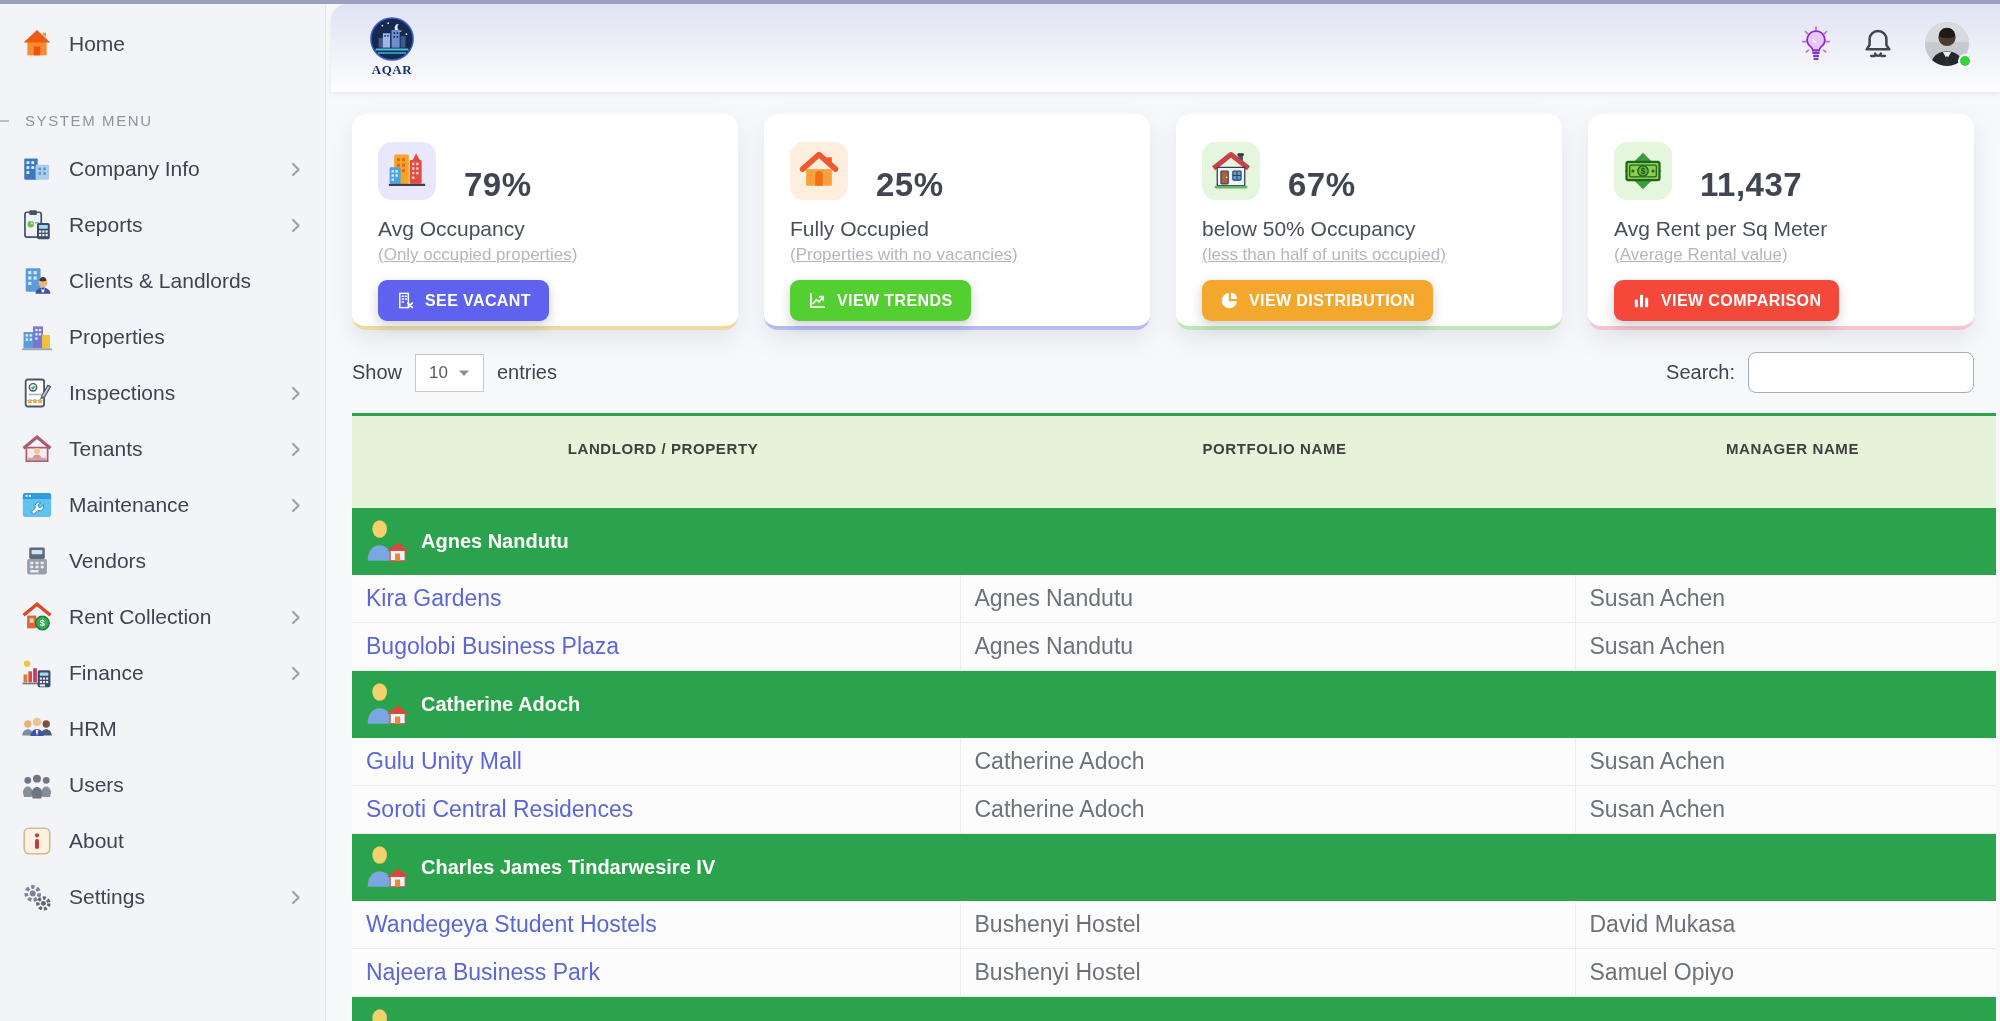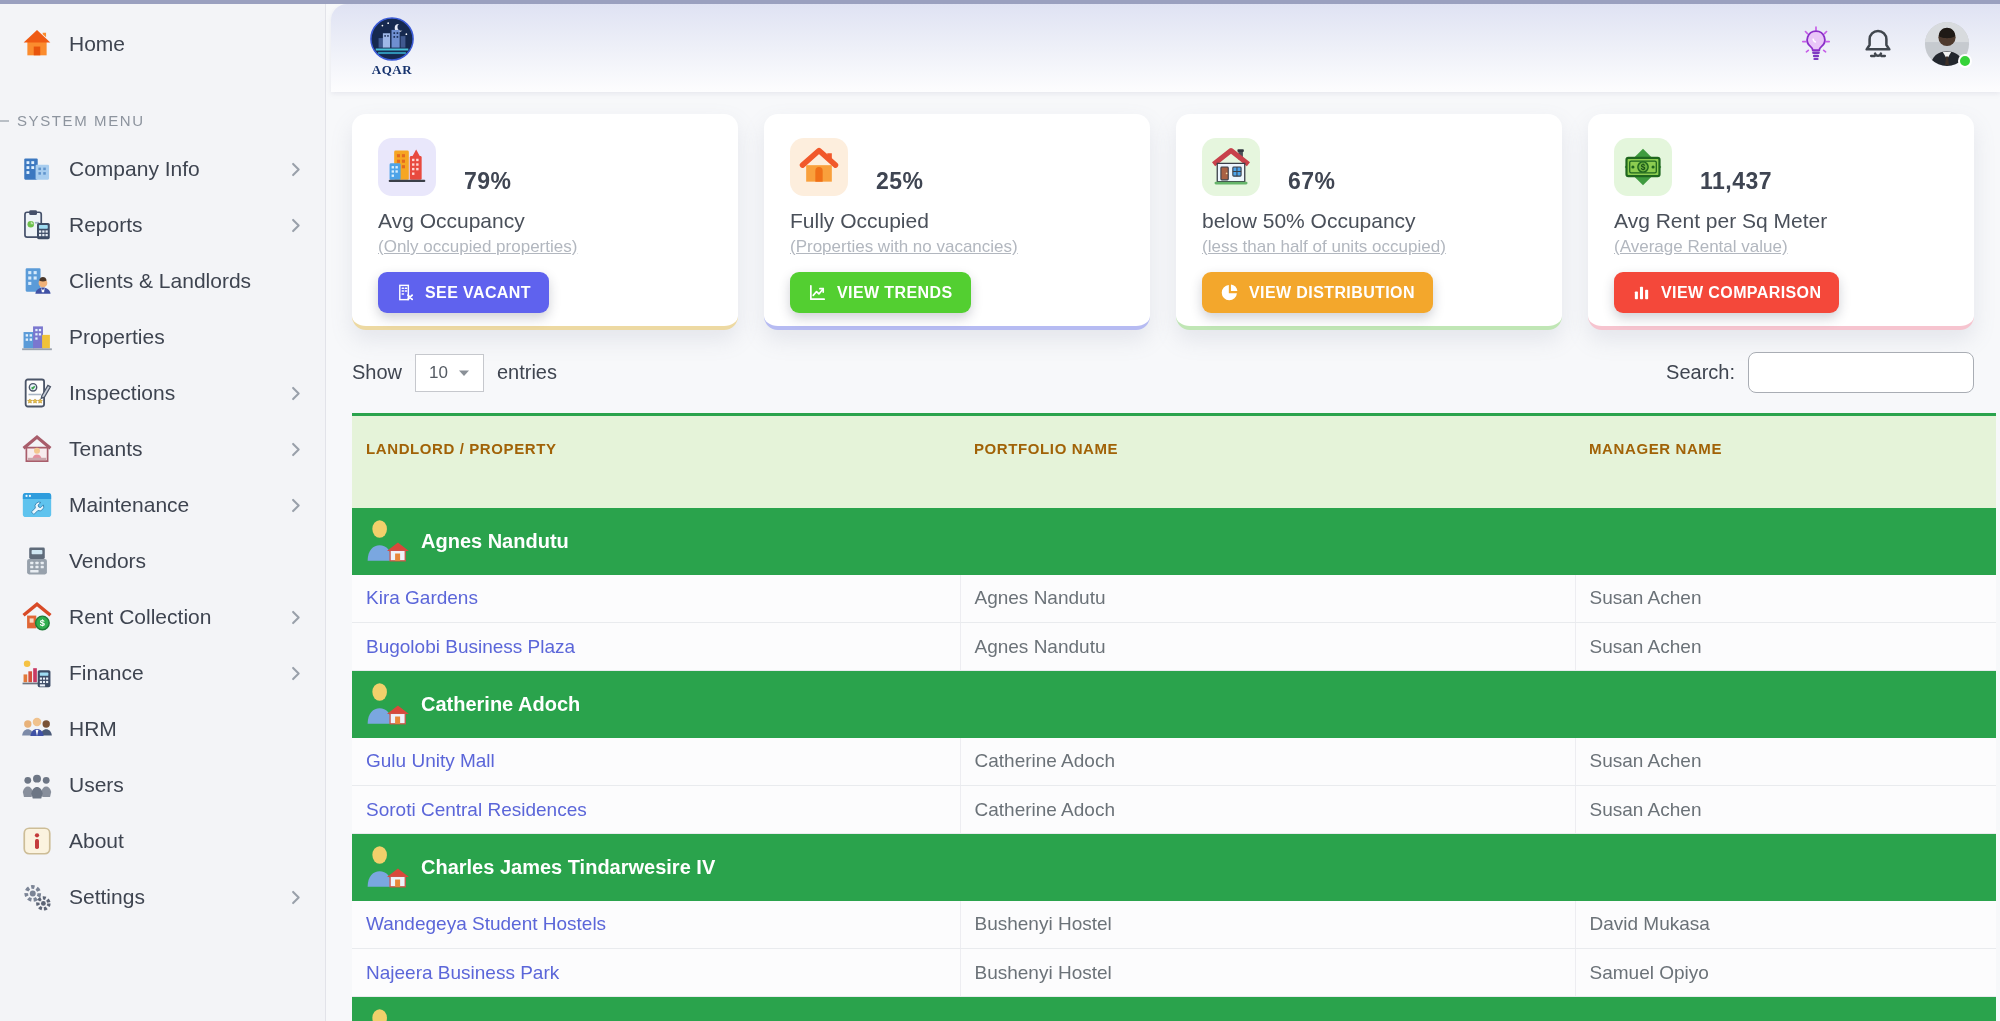--- a/index.html
+++ b/index.html
@@ -13,21 +13,21 @@
   .top-strip { position:absolute; top:0; left:0; right:0; height:4px; background:#9aa0bf; z-index:40; }
 
   
   .sidebar { width:326px; min-width:326px; background:#f3f4f7; border-right:1px solid #e2e3e9; padding-top:18px; position:relative; z-index:2; }
   .side-item { display:flex; align-items:center; gap:15px; height:56px; padding:0 20px; font-size:21px; color:#3e4450; cursor:pointer; }
   .home-item { height:52px; margin-bottom:4px; }
   .side-item .icon { width:34px; height:34px; display:flex; flex:none; }
   .side-item .icon svg { width:100%; height:100%; }
   .chev { margin-left:auto; width:19px; height:19px; display:flex; flex:none; }
   .chev svg { width:100%; height:100%; }
-  .section-label { display:flex; align-items:center; gap:8px; margin:42px 0 12px 0; color:#8d949e; font-size:15px; letter-spacing:1.6px; }
+  .section-label { display:flex; align-items:center; gap:16px; margin:42px 0 12px 0; color:#8d949e; font-size:15px; letter-spacing:1.6px; }
   .section-label .dash { width:9px; height:2px; background:#b9bfc6; flex:none; }
 
   
   .main { flex:1; min-width:0; position:relative; background:#f7f8fa; }
   .header { margin:4px 0 0 5px; height:88px; border-radius:16px 0 0 0;
     background:linear-gradient(180deg,#dfe2f3 0%,#eef0f8 50%,#fdfdfe 100%);
     display:flex; align-items:center; padding:0 30px 8px 38px;
     box-shadow:0 2px 5px rgba(140,145,170,.14);font-family:Liberation Serif, serif; }
   .logo-wrap { display:flex; flex-direction:column; align-items:center; margin-top:6px; cursor:pointer; }
   .logo-circle { width:46px; height:46px; display:flex; }
@@ -40,50 +40,50 @@
   .avatar-wrap svg { width:100%; height:100%; }
   .status-dot { position:absolute; right:-2px; bottom:-1px; width:14px; height:14px; border-radius:50%; background:var(--status-green); border:2px solid #fff; }
 
   
   .cards { display:grid; grid-template-columns:repeat(4,1fr); gap:26px; padding:22px 26px 0 26px; }
   .card { background:#fff; border-radius:14px; height:216px; padding:24px 26px 0 26px;
     box-shadow:0 10px 22px rgba(130,135,160,.16); border-bottom:4px solid #eee; }
   .card-top { display:flex; align-items:center; gap:28px; }
   .card-icon { width:58px; height:58px; border-radius:14px; display:flex; align-items:center; justify-content:center; flex:none; }
   .card-icon svg { width:44px; height:44px; }
-  .card-value { font-size:23px; font-weight:600; color:#3f4552; letter-spacing:.5px;margin-top:28px; }
+  .card-value { font-size:33px; font-weight:600; color:#3f4552; letter-spacing:.5px;margin-top:28px; }
   .card-label { margin-top:13px; font-size:21px; color:#4a505a; }
   .card-sub { margin-top:4px; font-size:17px; color:#b2b7bf;text-decoration:underline; }
   .card-btn { margin-top:15px; display:inline-flex; align-items:center; gap:10px; border:none; cursor:pointer;
     padding:11px 18px; border-radius:9px; color:#fff; font-family:inherit; font-weight:bold; font-size:16px; letter-spacing:.4px;
     box-shadow:0 5px 12px rgba(40,45,70,.22); }
   .btn-icon { width:19px; height:19px; display:flex; }
   .btn-icon svg { width:100%; height:100%; }
 
   
   .controls { display:flex; align-items:center; padding:22px 26px 0 26px; font-size:20px; color:#3f4550; }
   .page-size-box { display:inline-flex; align-items:center; gap:10px; margin:0 13px; background:#fff;
     border:1px solid #c6c8cd; border-radius:0; padding:8px 13px; font-size:17px; color:#555b63; cursor:pointer; }
   .caret { width:12px; height:8px; display:flex; }
   .search-wrap { margin-left:auto; display:flex; align-items:center; gap:13px; }
   .search-input { width:226px; height:41px; border:1px solid #a9adb4; border-radius:8px; background:#fff; outline:none; padding:0 10px; font-size:17px; font-family:inherit; }
 
   
   .table-wrap { margin:20px 4px 0 26px; }
   table { width:100%; border-collapse:collapse; table-layout:fixed; background:#fcfcfd; }
   thead th { background:var(--header-green); border-top:3px solid var(--group-green);
-    height:93px; vertical-align:top; padding:24px 0 0 14px; text-align:left;
-    font-size:15px; font-weight:600; color:#a16207; letter-spacing:.6px; cursor:pointer; }
+    height:93px; vertical-align:top; padding:24px 0 0 14px; text-align:center;
+    font-size:15px; font-weight:600; color:#404040; letter-spacing:.6px; cursor:pointer; }
   tr.group-row td { background:var(--group-green); height:67px; padding:0 0 0 12px; }
   .gwrap { display:flex; align-items:center; gap:9px; }
   .g-icon { width:48px; height:48px; display:flex; flex:none; }
   .g-icon svg { width:100%; height:100%; }
   .gname { color:#fff; font-weight:bold; font-size:20px; }
   tr.data-row { background:#fcfcfd; }
-  tr.data-row td { height:48px; font-size:19px; color:#6b7278; padding:0 0 0 14px; border-bottom:1px solid #e9ebee; }
+  tr.data-row td { height:48px; font-size:23px; color:#6b7278; padding:0 0 0 14px; border-bottom:1px solid #e9ebee; }
   tr.data-row td + td { border-left:1px solid #ededf1; }
   .prop-link { color:var(--link-indigo); cursor:pointer; }
 </style>
 </head>
 <body>
 
 <div class="top-strip"></div>
 
 <div class="sidebar">
   <div class="side-item home-item">

